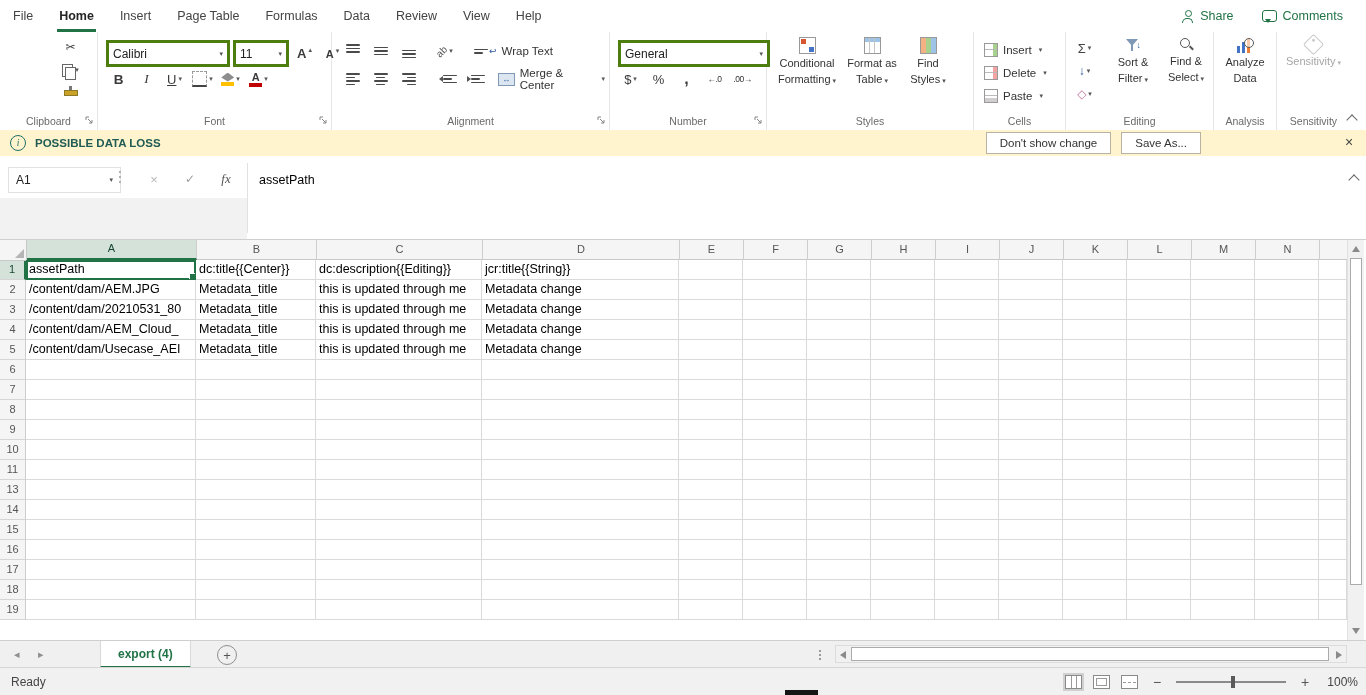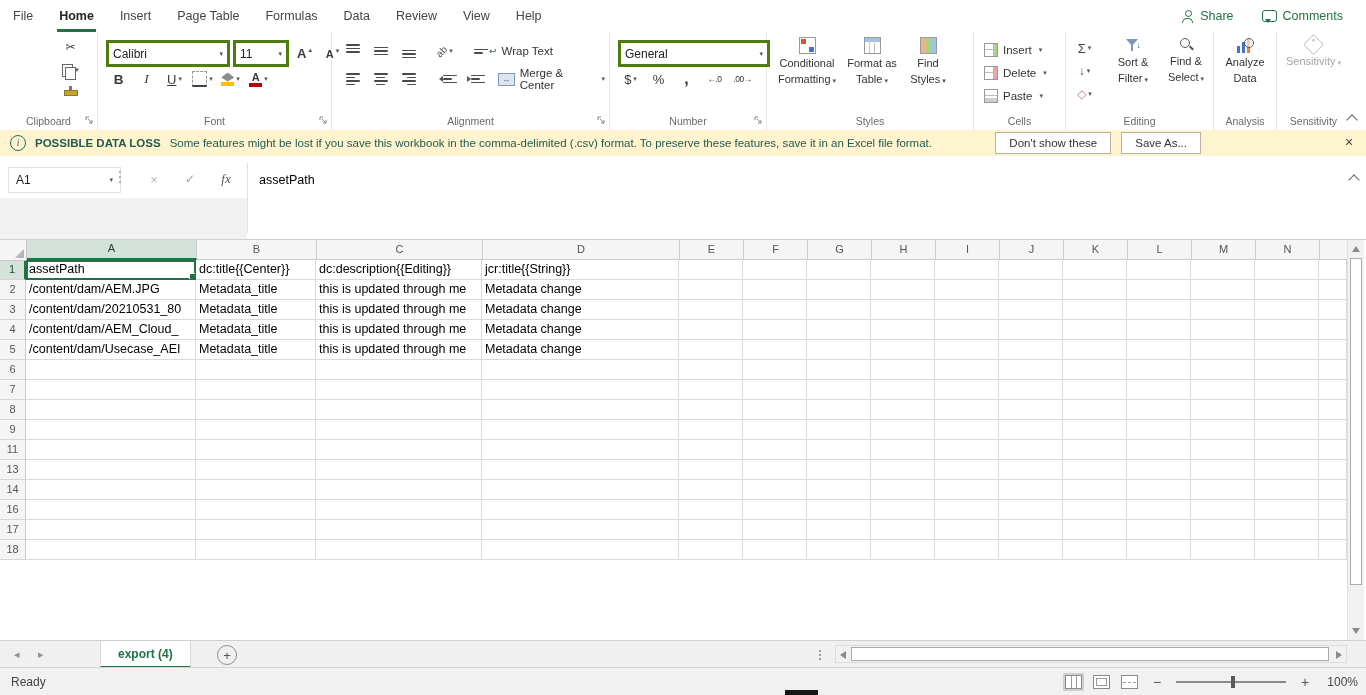--- a/index.html
+++ b/index.html
@@ -490,23 +490,22 @@
     </div>
     <div class="glabel">Sensitivity</div>
   </div>
 
   <span class="chev up" id="ribbon-collapse"></span>
 </div>
 
 <div id="msgbar">
   <span class="info-icon">i</span>
   <span class="msg-title">POSSIBLE DATA LOSS</span>
-  <span class="msg-text">Some features might be lost if you save this workbook in the comma-delimited (.csv) format. To preserve these features, save it in an Excel file format.</span>
   <div id="msg-buttons">
-    <div class="msg-btn">Don't show these</div>
+    <div class="msg-btn">Don't show change</div>
     <div class="msg-btn">Save As...</div>
   </div>
   <div id="msg-close">×</div>
 </div>
 
 <div id="formula">
   <div id="namebox">
     <span>A1</span>
       <span class="dd">▾</span>
   </div>
@@ -698,20 +697,38 @@
         <div class="cell" style="width: 64px;"></div>
         <div class="cell" style="width: 64px;"></div>
         <div class="cell" style="width: 64px;"></div>
         <div class="cell" style="width: 64px;"></div>
         <div class="cell" style="width: 64px;"></div>
         <div class="cell" style="width: 64px;"></div>
         <div class="cell" style="width: 64px;"></div>
         <div class="cell" style="width: 28px;"></div>
       </div>
       <div class="grid-row">
+        <div class="row-h">10</div>
+        <div class="cell" style="width: 170px;"></div>
+        <div class="cell" style="width: 120px;"></div>
+        <div class="cell" style="width: 166px;"></div>
+        <div class="cell" style="width: 197px;"></div>
+        <div class="cell" style="width: 64px;"></div>
+        <div class="cell" style="width: 64px;"></div>
+        <div class="cell" style="width: 64px;"></div>
+        <div class="cell" style="width: 64px;"></div>
+        <div class="cell" style="width: 64px;"></div>
+        <div class="cell" style="width: 64px;"></div>
+        <div class="cell" style="width: 64px;"></div>
+        <div class="cell" style="width: 64px;"></div>
+        <div class="cell" style="width: 64px;"></div>
+        <div class="cell" style="width: 64px;"></div>
+        <div class="cell" style="width: 28px;"></div>
+      </div>
+      <div class="grid-row">
         <div class="row-h">11</div>
         <div class="cell" style="width: 170px;"></div>
         <div class="cell" style="width: 120px;"></div>
         <div class="cell" style="width: 166px;"></div>
         <div class="cell" style="width: 197px;"></div>
         <div class="cell" style="width: 64px;"></div>
         <div class="cell" style="width: 64px;"></div>
         <div class="cell" style="width: 64px;"></div>
         <div class="cell" style="width: 64px;"></div>
         <div class="cell" style="width: 64px;"></div>
@@ -752,20 +769,38 @@
         <div class="cell" style="width: 64px;"></div>
         <div class="cell" style="width: 64px;"></div>
         <div class="cell" style="width: 64px;"></div>
         <div class="cell" style="width: 64px;"></div>
         <div class="cell" style="width: 64px;"></div>
         <div class="cell" style="width: 64px;"></div>
         <div class="cell" style="width: 64px;"></div>
         <div class="cell" style="width: 28px;"></div>
       </div>
       <div class="grid-row">
+        <div class="row-h">15</div>
+        <div class="cell" style="width: 170px;"></div>
+        <div class="cell" style="width: 120px;"></div>
+        <div class="cell" style="width: 166px;"></div>
+        <div class="cell" style="width: 197px;"></div>
+        <div class="cell" style="width: 64px;"></div>
+        <div class="cell" style="width: 64px;"></div>
+        <div class="cell" style="width: 64px;"></div>
+        <div class="cell" style="width: 64px;"></div>
+        <div class="cell" style="width: 64px;"></div>
+        <div class="cell" style="width: 64px;"></div>
+        <div class="cell" style="width: 64px;"></div>
+        <div class="cell" style="width: 64px;"></div>
+        <div class="cell" style="width: 64px;"></div>
+        <div class="cell" style="width: 64px;"></div>
+        <div class="cell" style="width: 28px;"></div>
+      </div>
+      <div class="grid-row">
         <div class="row-h">16</div>
         <div class="cell" style="width: 170px;"></div>
         <div class="cell" style="width: 120px;"></div>
         <div class="cell" style="width: 166px;"></div>
         <div class="cell" style="width: 197px;"></div>
         <div class="cell" style="width: 64px;"></div>
         <div class="cell" style="width: 64px;"></div>
         <div class="cell" style="width: 64px;"></div>
         <div class="cell" style="width: 64px;"></div>
         <div class="cell" style="width: 64px;"></div>
@@ -789,20 +824,38 @@
         <div class="cell" style="width: 64px;"></div>
         <div class="cell" style="width: 64px;"></div>
         <div class="cell" style="width: 64px;"></div>
         <div class="cell" style="width: 64px;"></div>
         <div class="cell" style="width: 64px;"></div>
         <div class="cell" style="width: 64px;"></div>
         <div class="cell" style="width: 28px;"></div>
       </div>
       <div class="grid-row">
         <div class="row-h">18</div>
+        <div class="cell" style="width: 170px;"></div>
+        <div class="cell" style="width: 120px;"></div>
+        <div class="cell" style="width: 166px;"></div>
+        <div class="cell" style="width: 197px;"></div>
+        <div class="cell" style="width: 64px;"></div>
+        <div class="cell" style="width: 64px;"></div>
+        <div class="cell" style="width: 64px;"></div>
+        <div class="cell" style="width: 64px;"></div>
+        <div class="cell" style="width: 64px;"></div>
+        <div class="cell" style="width: 64px;"></div>
+        <div class="cell" style="width: 64px;"></div>
+        <div class="cell" style="width: 64px;"></div>
+        <div class="cell" style="width: 64px;"></div>
+        <div class="cell" style="width: 64px;"></div>
+        <div class="cell" style="width: 28px;"></div>
+      </div>
+      <div class="grid-row">
+        <div class="row-h">19</div>
         <div class="cell" style="width: 170px;"></div>
         <div class="cell" style="width: 120px;"></div>
         <div class="cell" style="width: 166px;"></div>
         <div class="cell" style="width: 197px;"></div>
         <div class="cell" style="width: 64px;"></div>
         <div class="cell" style="width: 64px;"></div>
         <div class="cell" style="width: 64px;"></div>
         <div class="cell" style="width: 64px;"></div>
         <div class="cell" style="width: 64px;"></div>
         <div class="cell" style="width: 64px;"></div>

